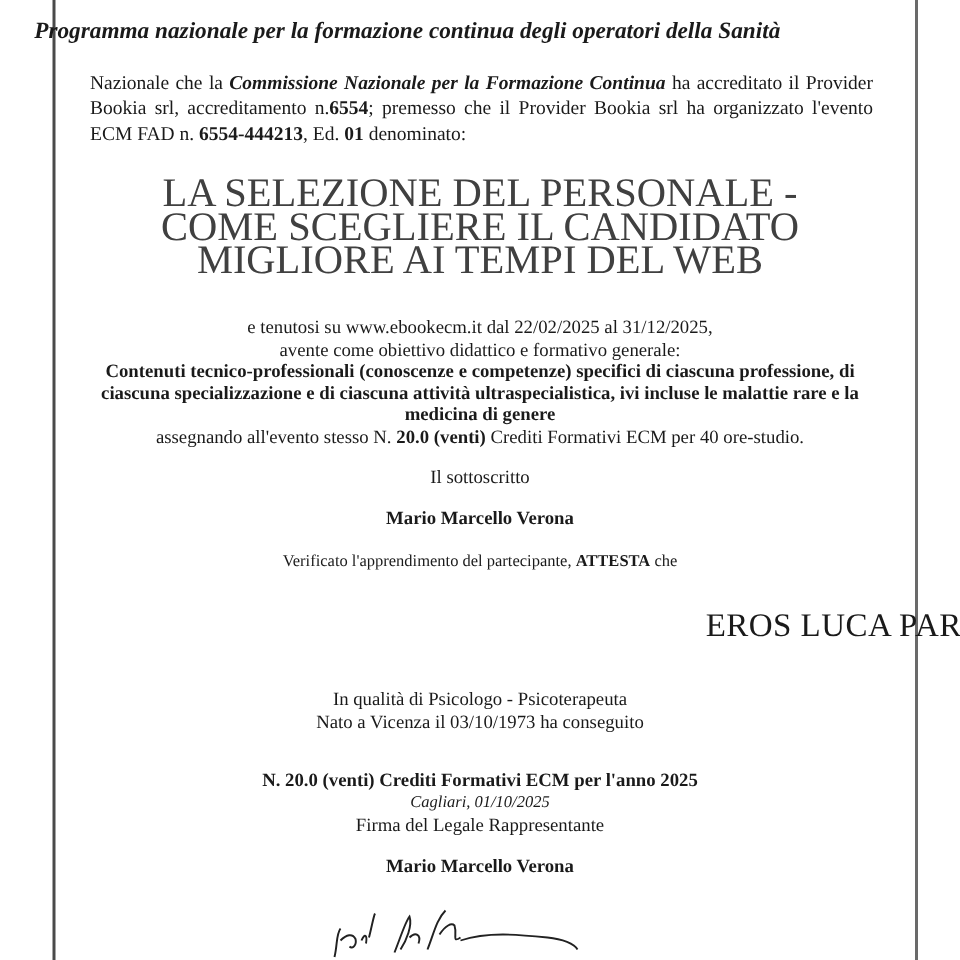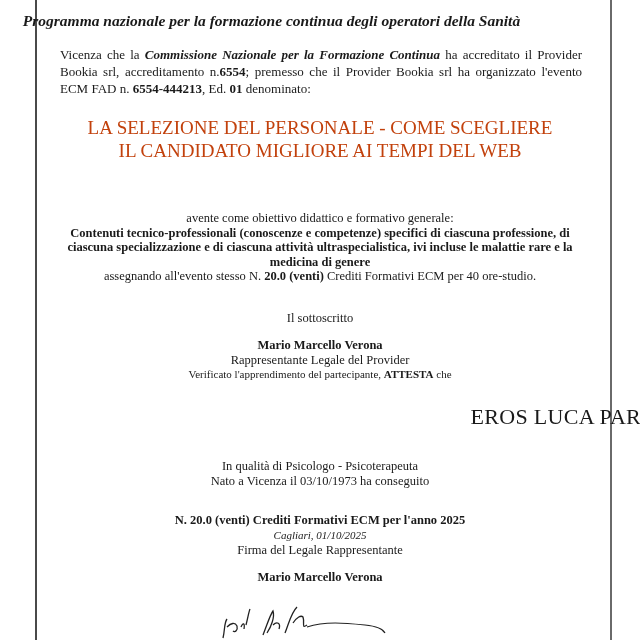--- a/index.html
+++ b/index.html
@@ -7,21 +7,21 @@
          font-family: "Liberation Serif", "DejaVu Serif", serif; color: #1a1a1a; }
   .frame { position: absolute; left: 35px; top: -2px; width: 573px; height: 660px;
            border-left: 2px solid #4a4a4a; border-right: 2px solid #6a6a6a; }
   .heading { position: absolute; left: 0; width: 543px; top: 12px; text-align: center;
              font-size: 15.5px; font-weight: bold; font-style: italic; }
   .intro { position: absolute; left: 60px; width: 522px; top: 46px; font-size: 13px;
            line-height: 17px; text-align: justify; }
   .intro b { font-weight: bold; }
   .intro i { font-style: italic; font-weight: bold; margin-top: 47px; }
   .title { position: absolute; left: 80px; width: 480px; top: 117px; text-align: center;
-           color: #c2410c; font-size: 19px; line-height: 22.5px; }
+           color: #404040; font-size: 27px; line-height: 22.5px; }
   .center { position: absolute; left: 50px; width: 540px; text-align: center; font-size: 12.5px; line-height: 14.5px; }
   .obj-intro { top: 211px; }
   .objective { font-weight: bold; }
   .b { font-weight: bold; margin-top: 12px; }
   .signatory { top: 311px; font-size: 12.5px; line-height: 15px; }
   .attest { top: 367px; font-size: 11px; }
   .name { position: absolute; left: 0; width: 640px; top: 404px; text-align: right; font-size: 22px; letter-spacing: 0.3px; padding-left: 35px; }
   .qual { top: 459px; font-size: 12.5px; line-height: 15px; }
   .credits { top: 501px; font-size: 12.5px; line-height: 15px; }
   .credits .date { font-style: italic; font-size: 11px; }
@@ -29,35 +29,35 @@
   .signature { position: absolute; left: 215px; top: 605px; width: 200px; height: 35px; }
 </style>
 </head>
 <body>
 
 <div class="frame"></div>
 
 <div class="heading">Programma nazionale per la formazione continua degli operatori della Sanità</div>
 
 <div class="intro">
-  <span>Vicenza che la </span><i>Commissione Nazionale per la Formazione Continua</i><span> ha accreditato il Provider Bookia srl, accreditamento n.</span><b>6554</b><span>; premesso che il Provider Bookia srl ha organizzato l'evento ECM FAD n. </span><b>6554-444213</b><span>, Ed. </span><b>01</b><span> denominato:</span>
+  <span>Nazionale che la </span><i>Commissione Nazionale per la Formazione Continua</i><span> ha accreditato il Provider Bookia srl, accreditamento n.</span><b>6554</b><span>; premesso che il Provider Bookia srl ha organizzato l'evento ECM FAD n. </span><b>6554-444213</b><span>, Ed. </span><b>01</b><span> denominato:</span>
 </div>
 
 <div class="title">LA SELEZIONE DEL PERSONALE - COME SCEGLIERE IL CANDIDATO MIGLIORE AI TEMPI DEL WEB</div>
 
 <div class="center obj-intro">
+  <div>e tenutosi su www.ebookecm.it dal 22/02/2025 al 31/12/2025,</div>
   <div>avente come obiettivo didattico e formativo generale:</div>
   <div class="objective">Contenuti tecnico-professionali (conoscenze e competenze) specifici di ciascuna professione, di ciascuna specializzazione e di ciascuna attività ultraspecialistica, ivi incluse le malattie rare e la medicina di genere</div>
   <div><span>assegnando all'evento stesso N. </span><b>20.0 (venti)</b><span> Crediti Formativi ECM per 40 ore-studio.</span></div>
 </div>
 
 <div class="center signatory">
   <div>Il sottoscritto</div>
   <div class="b">Mario Marcello Verona</div>
-  <div>Rappresentante Legale del Provider</div>
 </div>
 
 <div class="center attest">
   <span>Verificato l'apprendimento del partecipante, </span><b>ATTESTA</b><span> che</span>
 </div>
 
 <div class="name">EROS LUCA PARISE</div>
 
 <div class="center qual">
   <div>In qualità di Psicologo - Psicoterapeuta</div>

